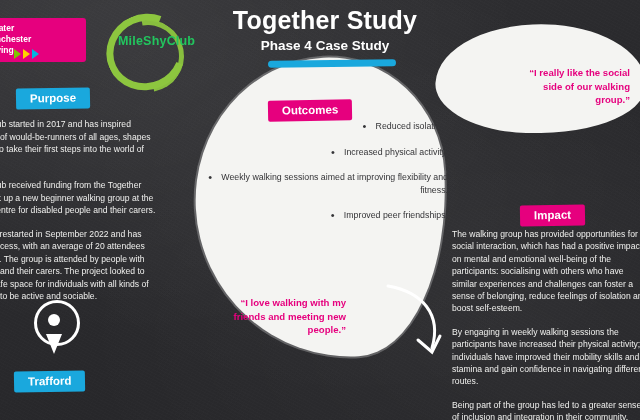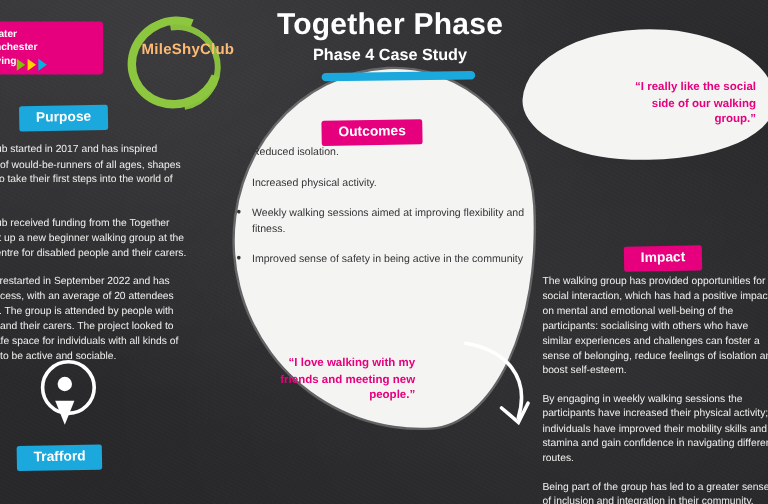--- a/index.html
+++ b/index.html
@@ -129,21 +129,21 @@
     transform: rotate(35deg);
     opacity: 0.95;
   }
   .msc-name {
     position: absolute;
     left: 18px;
     top: 26px;
     width: 96px;
     font-size: 12.5px;
     font-weight: bold;
-    color: #fdba74;
+    color: #22c55e;
     letter-spacing: 0.2px;
   }
 
   
   .blob {
     position: absolute;
     background: #ffffff;
     pointer-events: none;
   }
   .blob-center {
@@ -204,20 +204,21 @@
     line-height: 12.5px;
     color: #343437;
   }
   .outcomes li {
     margin: 0 0 13px 0;
   }
   .outcomes ul {
     margin: 0;
     padding-left: 14px;
     list-style: none;
+    text-align: right;
   }
   .outcomes li::before {
     content: "\2022";
     position: absolute;
     margin-left: -13px;
     font-size: 11px;
     line-height: 12px;
   }
 
   .col-right {
@@ -285,21 +286,21 @@
 </style>
 </head>
 <body>
 
 <div class="board"></div>
 <div class="grain"></div>
 
 <div class="blob blob-center"></div>
 <div class="blob blob-tr"></div>
 
-<div class="title">Together Phase</div>
+<div class="title">Together Study</div>
 <div class="subtitle">Phase 4 Case Study</div>
 <div class="title-rule"></div>
 
 <div class="gm-logo">
   <div class="gm-text">Greater Manchester Moving</div>
   <div class="gm-arrows">
       <i></i>
       <i></i>
       <i></i>
     </div>
@@ -317,21 +318,21 @@
   <p>MileShyClub received funding from the Together Fund to set up a new beginner walking group at the Trafford Centre for disabled people and their carers.</p>
   <p>The group restarted in September 2022 and has been a success, with an average of 20 attendees each week. The group is attended by people with disabilities and their carers. The project looked to create a safe space for individuals with all kinds of disabilities to be active and sociable.</p>
 </div>
 
 <div class="tag tag-outcomes">Outcomes</div>
 <div class="outcomes">
   <ul>
     <li>Reduced isolation.</li>
     <li>Increased physical activity.</li>
     <li>Weekly walking sessions aimed at improving flexibility and fitness.</li>
-    <li>Improved sense of safety in being active in the community</li>
+    <li>Improved peer friendships.</li>
   </ul>
 </div>
 
 <div class="tag tag-impact">Impact</div>
 <div class="col-right">
   <p>The  walking group has provided opportunities for social interaction, which has had a positive impact on mental and emotional well-being of the participants: socialising with others who have similar experiences and challenges can foster a sense of belonging, reduce feelings of isolation and boost self-esteem.</p>
   <p>By engaging in weekly walking sessions the participants have increased their physical activity; individuals have improved their mobility skills and stamina and gain confidence in navigating different routes.</p>
   <p>Being part of the group has led to a greater sense of inclusion and integration in their community.</p>
 </div>
 

